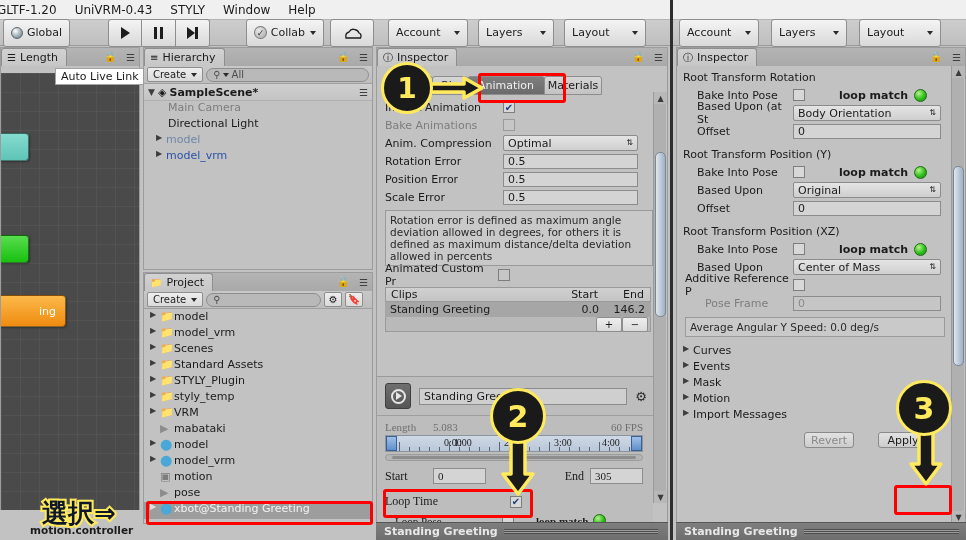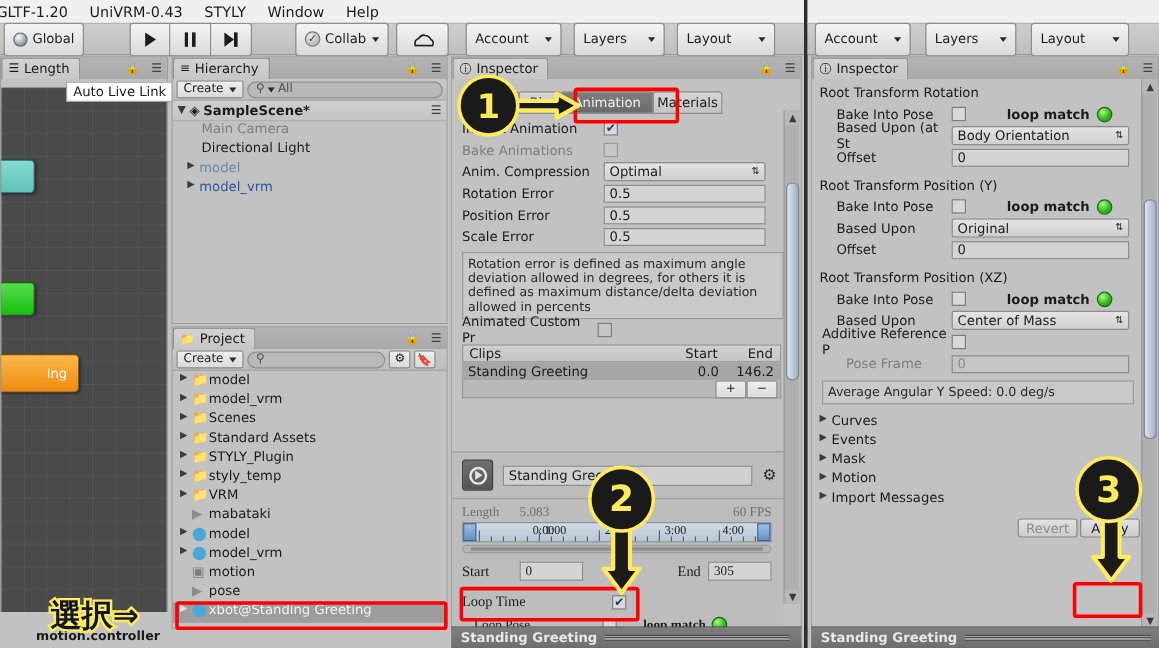--- a/index.html
+++ b/index.html
@@ -703,21 +703,21 @@
           <div class="row">
               <span class="arrow">▶</span>
               <span>Motion</span>
             </div>
           <div class="row">
               <span class="arrow">▶</span>
               <span>Import Messages</span>
             </div>
         </div>
 
-        <div style="display:flex;justify-content:flex-end;gap:2px;margin-top:8px;padding-right:1px;">
+        <div style="display:flex;justify-content:flex-end;gap:24px;margin-top:8px;padding-right:23px;">
           <span class="ubtn dim" style="width:50px;">Revert</span>
           <span class="ubtn" style="width:50px;">Apply</span>
         </div>
       </div>
 
       <div class="scrollbar-v" style="top:0;bottom:0;">
         <span class="sb-arrow" style="top:0;">▲</span>
         <span class="sb-thumb" style="top:100px;height:200px;"></span>
         <span class="sb-arrow" style="bottom:0;">▼</span>
       </div>

